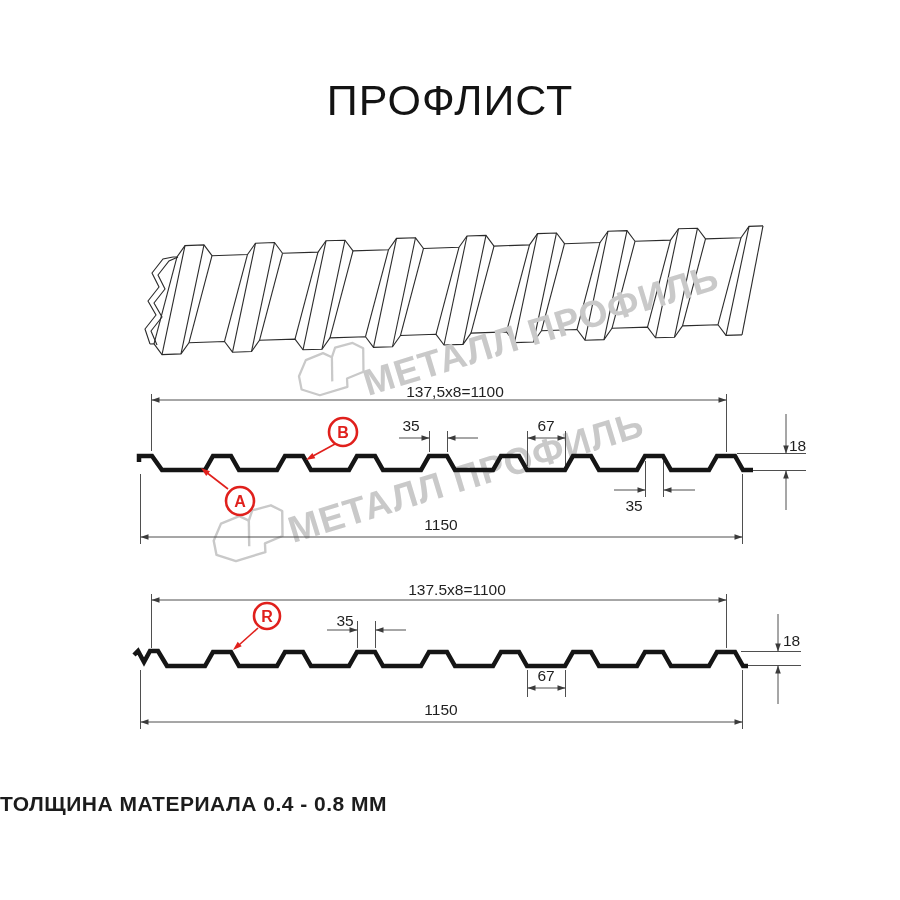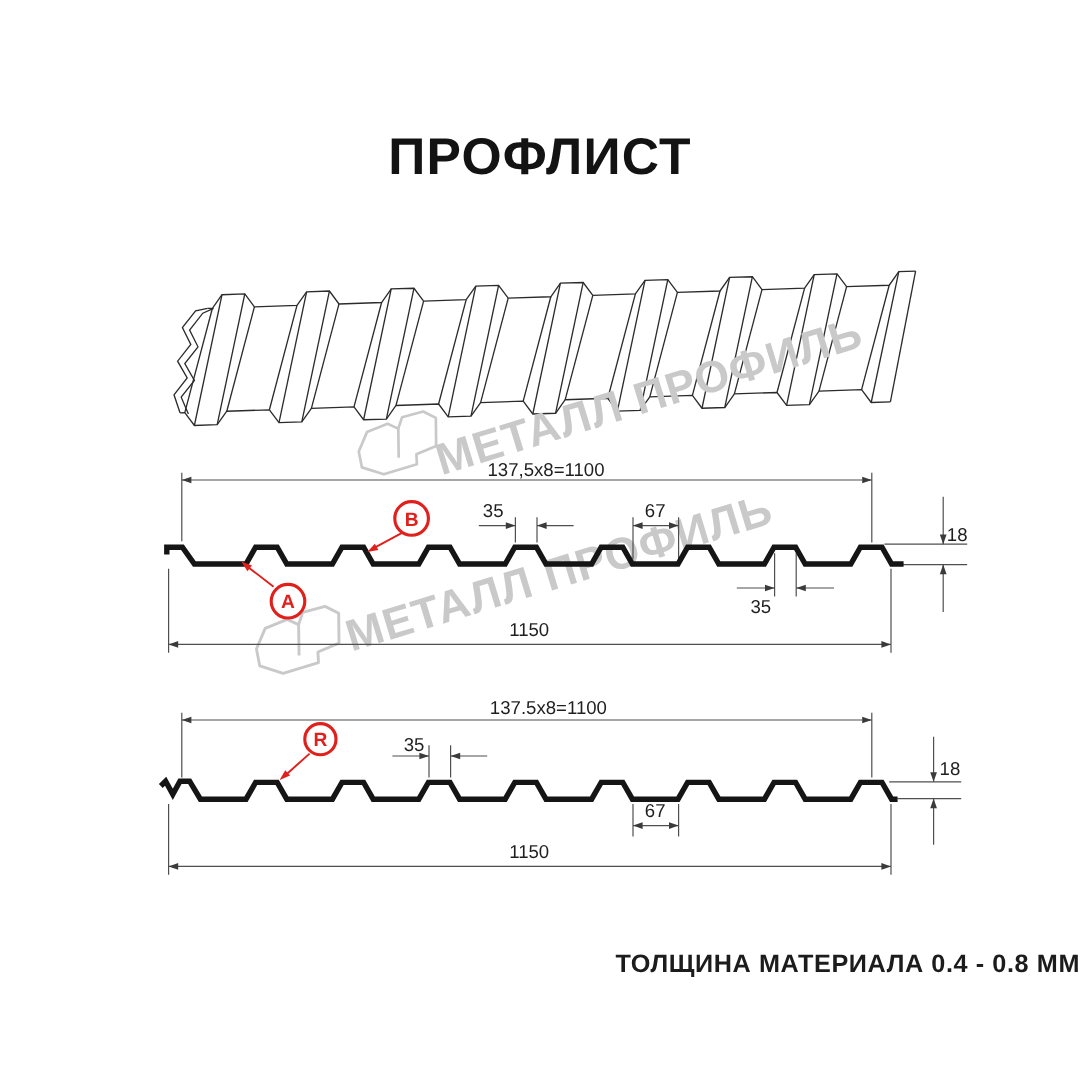--- a/index.html
+++ b/index.html
@@ -1,22 +1,22 @@
 <!DOCTYPE html>
 <html><head>
 <meta charset="utf-8">
 <style>
   html,body{margin:0;padding:0;background:#fff;}
   .canvas{position:relative;width:900px;height:900px;background:#fff;overflow:hidden;
           font-family:"Liberation Sans",sans-serif;}
   .title{position:absolute;top:76px;left:0;width:900px;text-align:center;
-         font-size:43px;font-weight:700;letter-spacing:1px;color:#131313;margin-top:31px;}
+         font-size:43px;font-weight:400;letter-spacing:1px;color:#131313;}
   .subtitle{position:absolute;top:128px;left:0;width:900px;text-align:center;
          font-size:22px;font-weight:600;letter-spacing:1.5px;color:#1a1a1a;}
-  .footer{position:absolute;top:792px;left:0;width:900px;text-align:right;
+  .footer{position:absolute;top:792px;left:0;width:900px;text-align:left;
          font-size:21px;font-weight:700;letter-spacing:.5px;color:#1c1c1c;}
   svg{position:absolute;left:0;top:0;}
   .sk{fill:none;stroke:#2b2b2b;stroke-width:1.1;}
   .profile{fill:none;stroke:#151515;stroke-width:4.5;stroke-linejoin:miter;}
   .dim{stroke:#4f4f4f;stroke-width:1;}
   .ah{fill:#3b3b3b;stroke:none;}
   .dimt{font-family:"Liberation Sans",sans-serif;font-size:15.5px;fill:#1f1f1f;}
   .wmtext{font-family:"Liberation Sans",sans-serif;font-size:37px;font-weight:700;
           fill:#c9c9c9;letter-spacing:1px;}
   .logo{fill:none;stroke:#c9c9c9;stroke-width:3;stroke-linejoin:round;}

